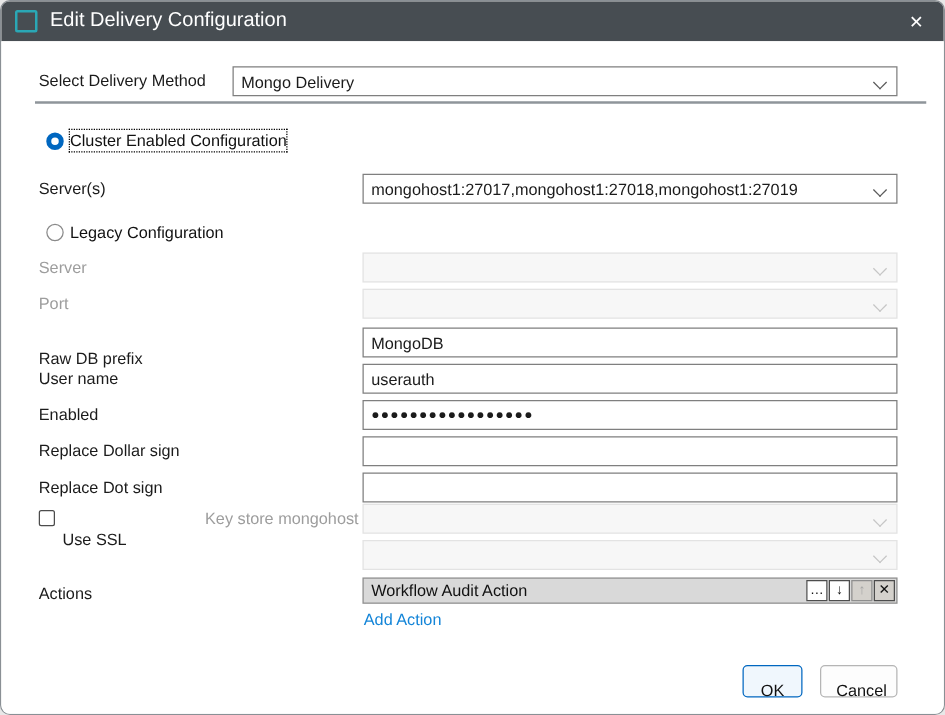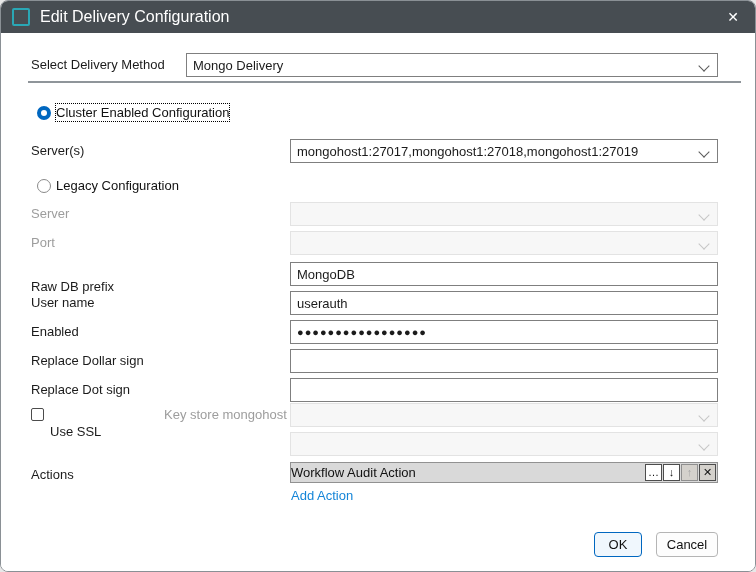--- a/index.html
+++ b/index.html
@@ -27,29 +27,29 @@
   .radio{position:absolute;left:36px;width:14px;height:14px;border-radius:50%;box-sizing:border-box;background:#fff;}
   .radio.on{border:4px solid #0067c0;}
   .radio.off{border:1px solid #8a8a8a;}
   .radio-lbl{position:absolute;font-size:13px;color:#111;line-height:17px;white-space:nowrap;}
   .focus-dotted{outline:1px dotted #000;}
   .checkbox{position:absolute;left:30px;width:13px;height:13px;border:1px solid #4c4c4c;
             background:#fff;box-sizing:border-box;border-radius:2px;}
   .pw{letter-spacing:1px;font-weight:bold;font-size:11px;}
   .action-row{position:absolute;left:289px;top:429px;width:428px;height:21px;box-sizing:border-box;
         background:#d9d9d9;border:1px solid #919191;display:flex;align-items:center;font-size:13px;color:#111;}
-  .action-name{flex:1 1 auto;white-space:nowrap;overflow:hidden;}
+  .action-name{flex:1 1 auto;padding-left:6px;white-space:nowrap;overflow:hidden;}
   .mini{width:17px;height:17px;box-sizing:border-box;border:1px solid #4d4d4d;font-size:11px;
         line-height:15px;text-align:center;padding:0;margin-right:1px;font-family:"Liberation Sans",sans-serif;}
   .mini.light{background:#ffffff;color:#111;}
   .mini.gray{background:#d4d1cc;color:#111;}
   .mini.disabled{background:#d4d1cc;color:#a5a5a5;border-color:#8e8e8e;}
   .link{position:absolute;left:290px;top:455px;font-size:13px;color:#1485d8;background:none;border:none;padding:0;cursor:default;}
   .btn{position:absolute;height:25px;box-sizing:border-box;border-radius:4px;font-size:13px;
-       font-family:"Liberation Sans",sans-serif;padding:4px;text-align:center;}
+       font-family:"Liberation Sans",sans-serif;padding:12px;text-align:center;}
   .btn.ok{left:593px;top:499px;width:48px;border:1px solid #0067c0;background:#f0f7fd;color:#111;}
   .btn.cancel{left:655px;top:499px;width:62px;border:1px solid #b5b5b5;background:#fdfdfd;color:#111;}
 </style>
 </head>
 <body>
 
 <div class="dlg">
 
   <div class="titlebar">
     <span class="app-icon"></span>

